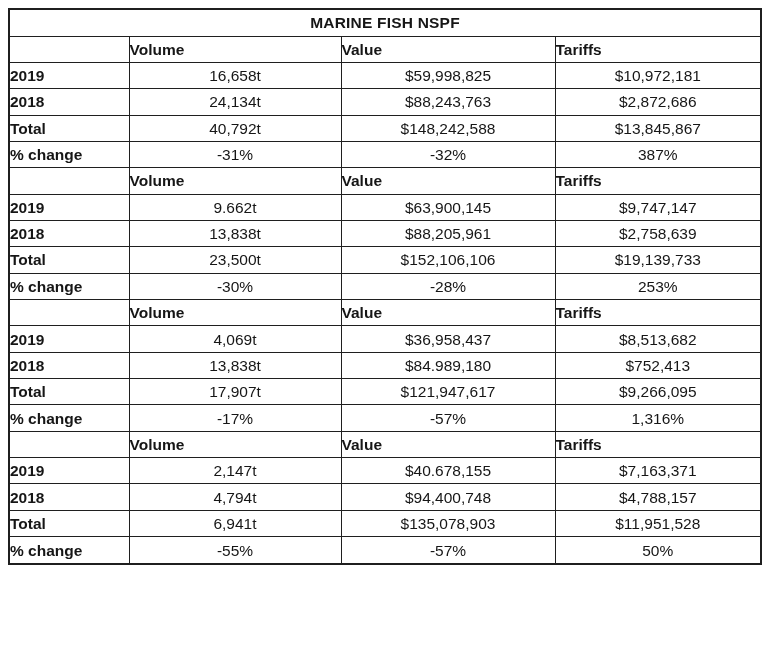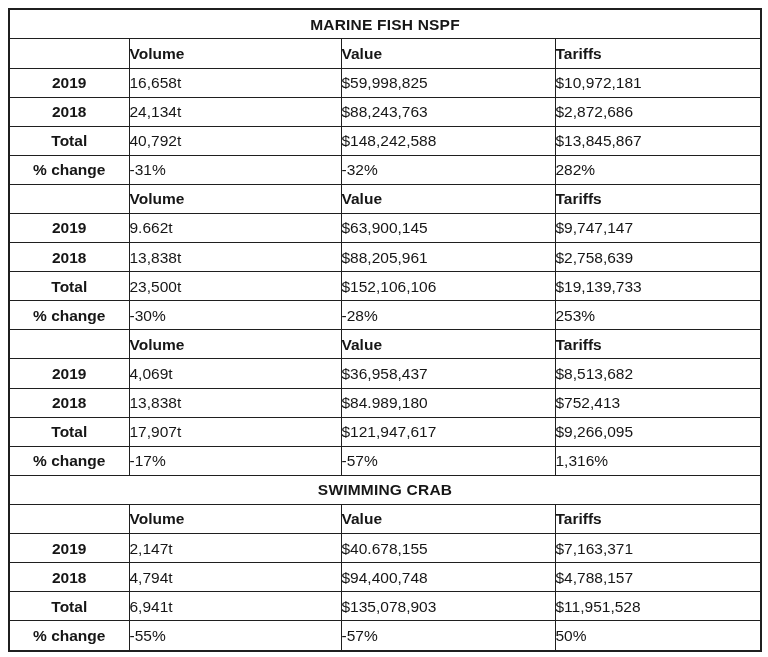--- a/index.html
+++ b/index.html
@@ -15,21 +15,21 @@
     width: 768px;
     height: 657px;
     box-sizing: border-box;
     padding: 8px 8px 0 8px;
     background: #ffffff;
   }
   table.report {
     border-collapse: collapse;
     table-layout: fixed;
     width: 752px;
-    height: 644px;
+    height: 557px;
     border: 2px solid #1f1f1f;
     background: #ffffff;
   }
   table.report td {
     border: 1px solid #1f1f1f;
     color: #161616;
     padding: 0;
     font-size: 15.5px;
     line-height: 1.1;
     overflow: hidden;
@@ -41,25 +41,26 @@
     font-size: 16px;
     letter-spacing: 0.2px;
   }
   td.header-cell {
     font-weight: bold;
     text-align: left;
     font-size: 16px;
   }
   td.label-cell {
     font-weight: bold;
-    text-align: center;
+    text-align: left;
     padding-left: 8px;
     font-size: 16px;
   }
   td.value-cell {
+    text-align: center;
     margin-top: 16px;
   }
 </style>
 </head>
 <body>
 
 <div class="page">
   <table class="report">
     <colgroup>
       <col style="width:120px">
@@ -96,21 +97,21 @@
     <td class="label-cell">Total</td>
     <td class="value-cell">40,792t</td>
     <td class="value-cell">$148,242,588</td>
     <td class="value-cell">$13,845,867</td>
   </tr>
 
   <tr>
     <td class="label-cell">% change</td>
     <td class="value-cell">-31%</td>
     <td class="value-cell">-32%</td>
-    <td class="value-cell">282%</td>
+    <td class="value-cell">387%</td>
   </tr>
 
   <tr>
     <td class="label-cell"></td>
     <td class="header-cell">Volume</td>
     <td class="header-cell">Value</td>
     <td class="header-cell">Tariffs</td>
   </tr>
 
   <tr>
@@ -170,23 +171,20 @@
   </tr>
 
   <tr>
     <td class="label-cell">% change</td>
     <td class="value-cell">-17%</td>
     <td class="value-cell">-57%</td>
     <td class="value-cell">1,316%</td>
   </tr>
 
   <tr>
-    <td colspan="4" class="title-cell">SWIMMING CRAB</td>
-  </tr>
-  <tr>
     <td class="label-cell"></td>
     <td class="header-cell">Volume</td>
     <td class="header-cell">Value</td>
     <td class="header-cell">Tariffs</td>
   </tr>
 
   <tr>
     <td class="label-cell">2019</td>
     <td class="value-cell">2,147t</td>
     <td class="value-cell">$40.678,155</td>

